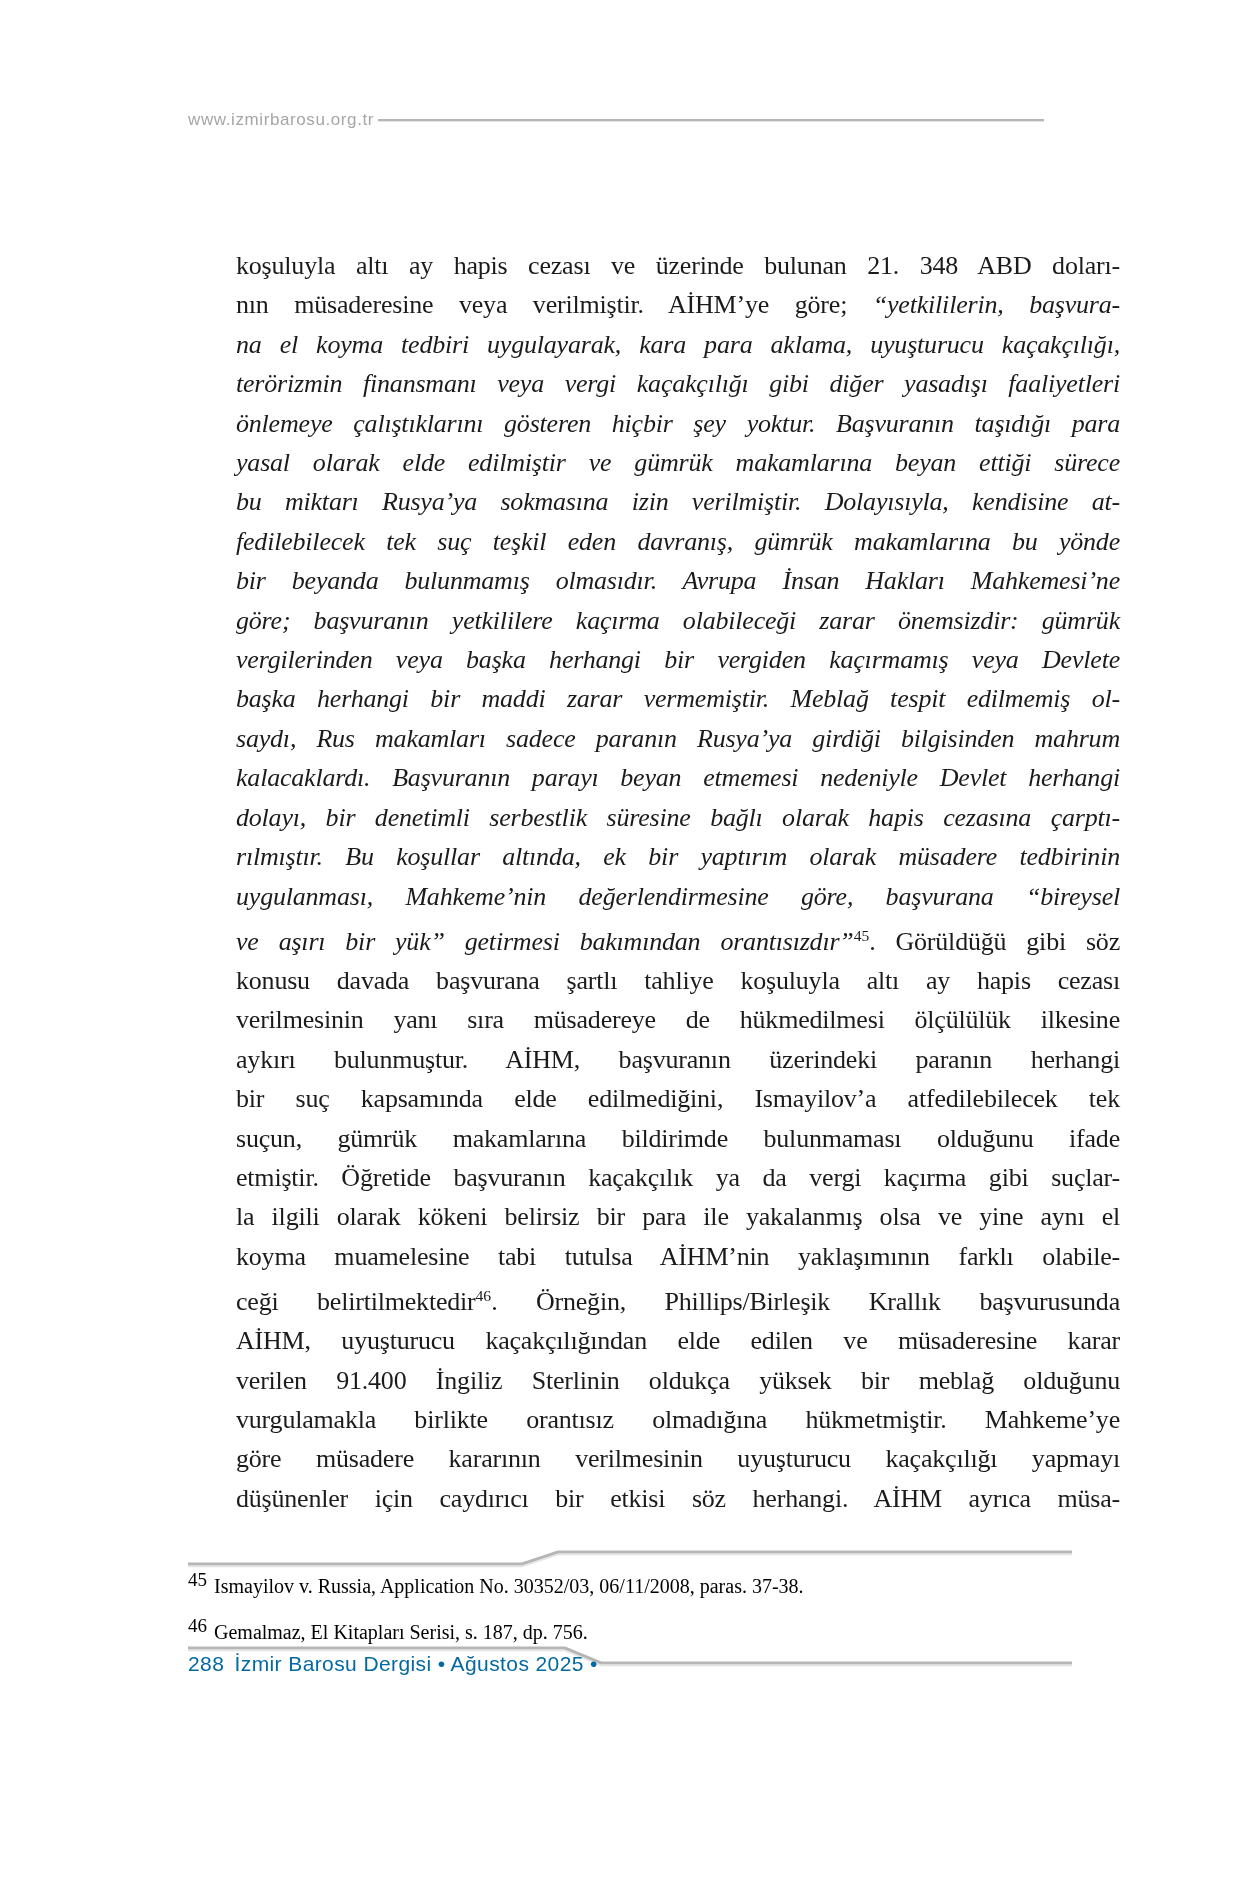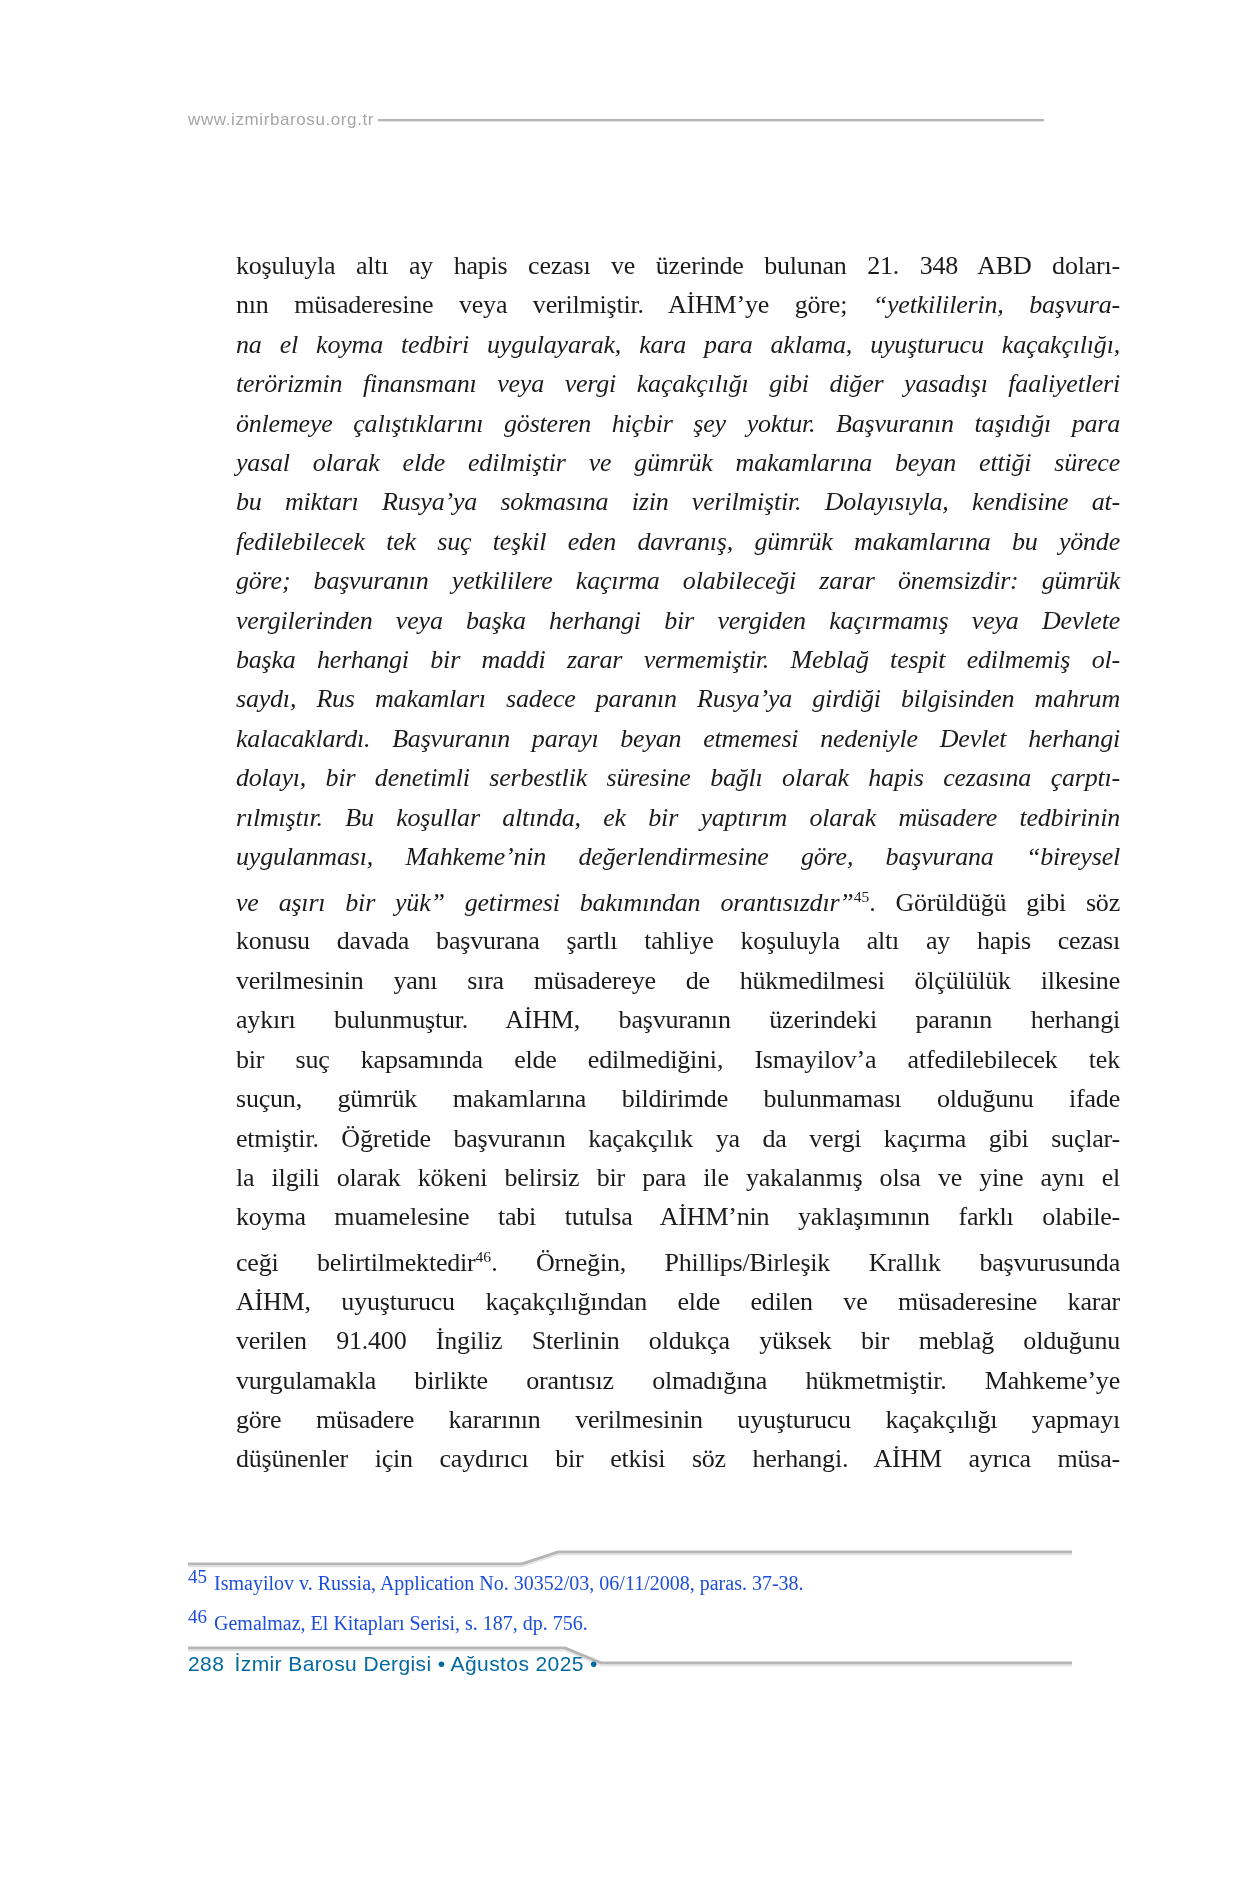--- a/index.html
+++ b/index.html
@@ -62,23 +62,23 @@
   
   .fn-sep { position: absolute; left: 188px; top: 1548px; }
   .footnotes {
     position: absolute;
     left: 188px;
     top: 1572px;
     width: 884px;
   }
   .footnote {
     font-size: 20px;
-    line-height: 22px;
+    line-height: 28px;
     margin-bottom: 17px;
-    color: #1d4ed8;
+    color: #000000;
   }
   .fn-num {
     font-size: 19px;
     position: relative;
     top: -7px;
     margin-right: 7px;
   }
   
   .footer-sep { position: absolute; left: 188px; top: 1644px; }
   .footer-row {
@@ -107,20 +107,21 @@
 
   <div class="bodytext">
       <div class="line"><span class="r">koşuluyla altı ay hapis cezası ve üzerinde bulunan 21. 348 ABD doları-</span></div>
       <div class="line"><span class="r">nın müsaderesine veya verilmiştir. AİHM’ye göre; </span><span class="i">“yetkililerin, başvura-</span></div>
       <div class="line"><span class="i">na el koyma tedbiri uygulayarak, kara para aklama, uyuşturucu kaçakçılığı,</span></div>
       <div class="line"><span class="i">terörizmin finansmanı veya vergi kaçakçılığı gibi diğer yasadışı faaliyetleri</span></div>
       <div class="line"><span class="i">önlemeye çalıştıklarını gösteren hiçbir şey yoktur. Başvuranın taşıdığı para</span></div>
       <div class="line"><span class="i">yasal olarak elde edilmiştir ve gümrük makamlarına beyan ettiği sürece</span></div>
       <div class="line"><span class="i">bu miktarı Rusya’ya sokmasına izin verilmiştir. Dolayısıyla, kendisine at-</span></div>
       <div class="line"><span class="i">fedilebilecek tek suç teşkil eden davranış, gümrük makamlarına bu yönde</span></div>
+      <div class="line"><span class="i">bir beyanda bulunmamış olmasıdır. Avrupa İnsan Hakları Mahkemesi’ne</span></div>
       <div class="line"><span class="i">göre; başvuranın yetkililere kaçırma olabileceği zarar önemsizdir: gümrük</span></div>
       <div class="line"><span class="i">vergilerinden veya başka herhangi bir vergiden kaçırmamış veya Devlete</span></div>
       <div class="line"><span class="i">başka herhangi bir maddi zarar vermemiştir. Meblağ tespit edilmemiş ol-</span></div>
       <div class="line"><span class="i">saydı, Rus makamları sadece paranın Rusya’ya girdiği bilgisinden mahrum</span></div>
       <div class="line"><span class="i">kalacaklardı. Başvuranın parayı beyan etmemesi nedeniyle Devlet herhangi</span></div>
       <div class="line"><span class="i">dolayı, bir denetimli serbestlik süresine bağlı olarak hapis cezasına çarptı-</span></div>
       <div class="line"><span class="i">rılmıştır. Bu koşullar altında, ek bir yaptırım olarak müsadere tedbirinin</span></div>
       <div class="line"><span class="i">uygulanması, Mahkeme’nin değerlendirmesine göre, başvurana “bireysel</span></div>
       <div class="line"><span class="i">ve aşırı bir yük” getirmesi bakımından orantısızdır”</span><span class="sup">45</span><span class="r">. Görüldüğü gibi söz</span></div>
       <div class="line"><span class="r">konusu davada başvurana şartlı tahliye koşuluyla altı ay hapis cezası</span></div>

